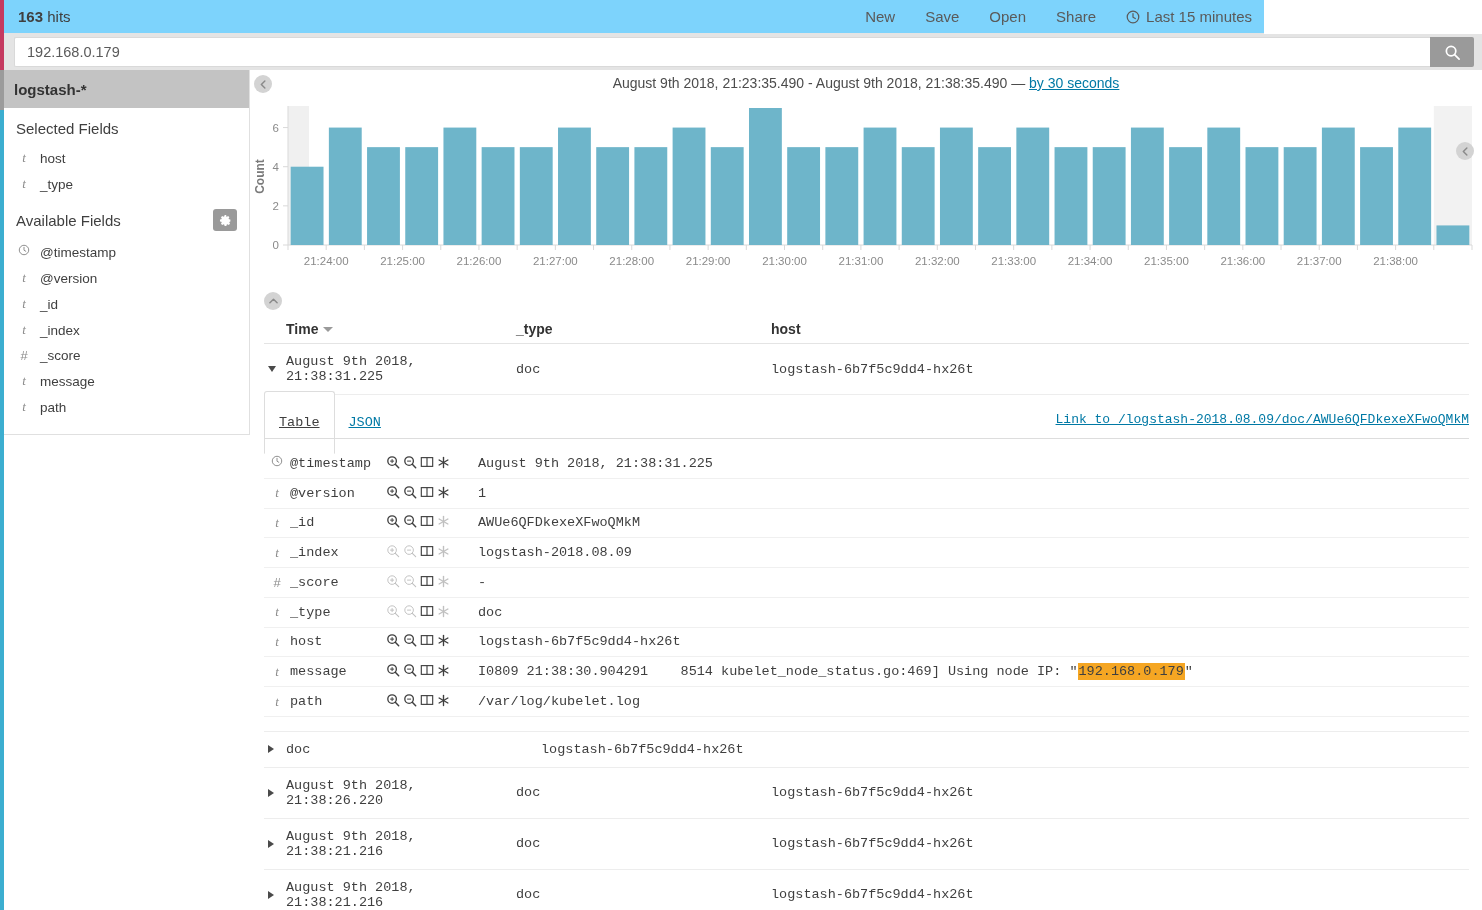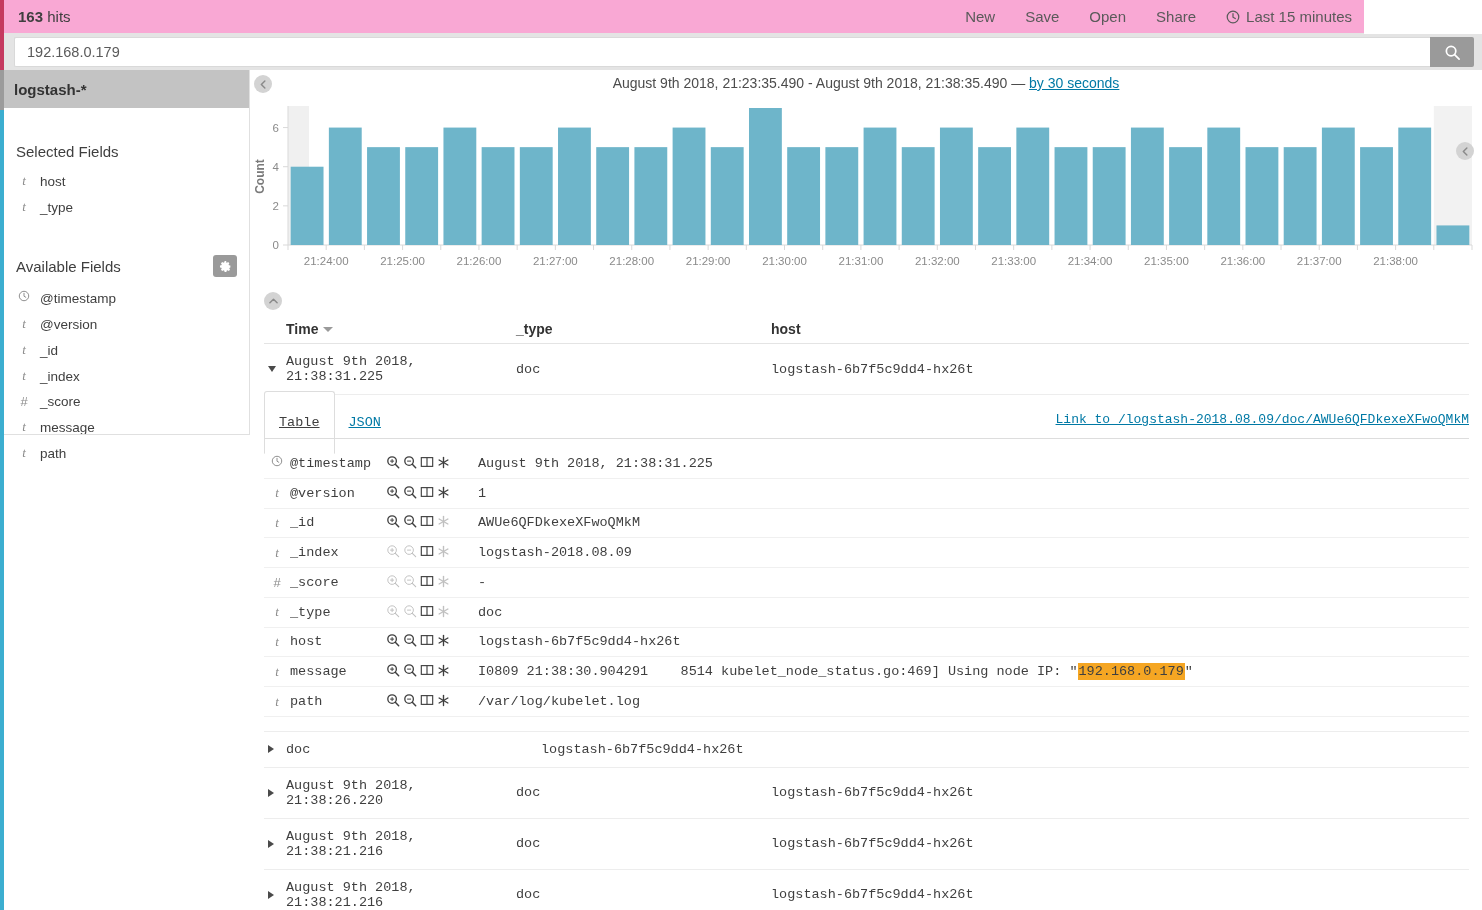--- a/index.html
+++ b/index.html
@@ -13,22 +13,22 @@
   }
   .app { position: relative; width: 1482px; height: 910px; }
 
   
   .accent-top { position:absolute; left:0; top:0; width:4px; height:70px; background:#c5395f; }
   .accent-mid { position:absolute; left:0; top:70px; width:4px; height:40px; background:#9b9b9b; }
   .accent-bot { position:absolute; left:0; top:110px; width:4px; height:800px; background:#3caed0; }
 
   
   .topbar {
-    position:absolute; left:4px; top:0; width:1360px; height:34px;
-    background:#f9a8d4; border-bottom:1px solid #e4e4e4;
+    position:absolute; left:4px; top:0; width:1260px; height:34px;
+    background:#7dd3fc; border-bottom:1px solid #e4e4e4;
     display:flex; align-items:center; justify-content:space-between;
     padding:0 12px 0 14px;
   }
   .hits { font-size:15px; color:#3f3f3f; }
   .hits b { font-weight:bold; }
   .topnav { display:flex; align-items:center; gap:30px; font-size:15px; color:#5a5a5a; }
   .topnav a { color:#5a5a5a; text-decoration:none; cursor:pointer; }
   .timepick { display:flex; align-items:center; gap:6px;text-align:center; }
   .clock-ico { width:14px; height:14px; display:inline-block; }
 
@@ -52,21 +52,21 @@
   .sidebar {
     position:absolute; left:4px; top:70px; width:246px; height:365px;
     background:#ffffff; border-right:1px solid #e0e0e0;
   }
   .idx-header {
     height:38px; background:#c3c3c3; display:flex; align-items:center;
     padding:0 0 0 10px; font-size:15px; font-weight:bold; color:#333;
   }
   .sect-title {
     font-size:15px; color:#3f3f3f; padding:12px 0 8px 12px;
-    display:flex; align-items:center; justify-content:space-between;margin-top:23px;
+    display:flex; align-items:center; justify-content:space-between;
   }
   .sect-title span.lbl { display:block; }
   .gear-btn {
     width:24px; height:22px; background:#9a9a9a; border-radius:3px;
     display:flex; align-items:center; justify-content:center;
     margin-right:12px; cursor:pointer;
   }
   .field-row {
     display:flex; align-items:center; gap:10px;
     padding:5px 0 5px 14px; font-size:13.5px; color:#3f3f3f; cursor:pointer;

